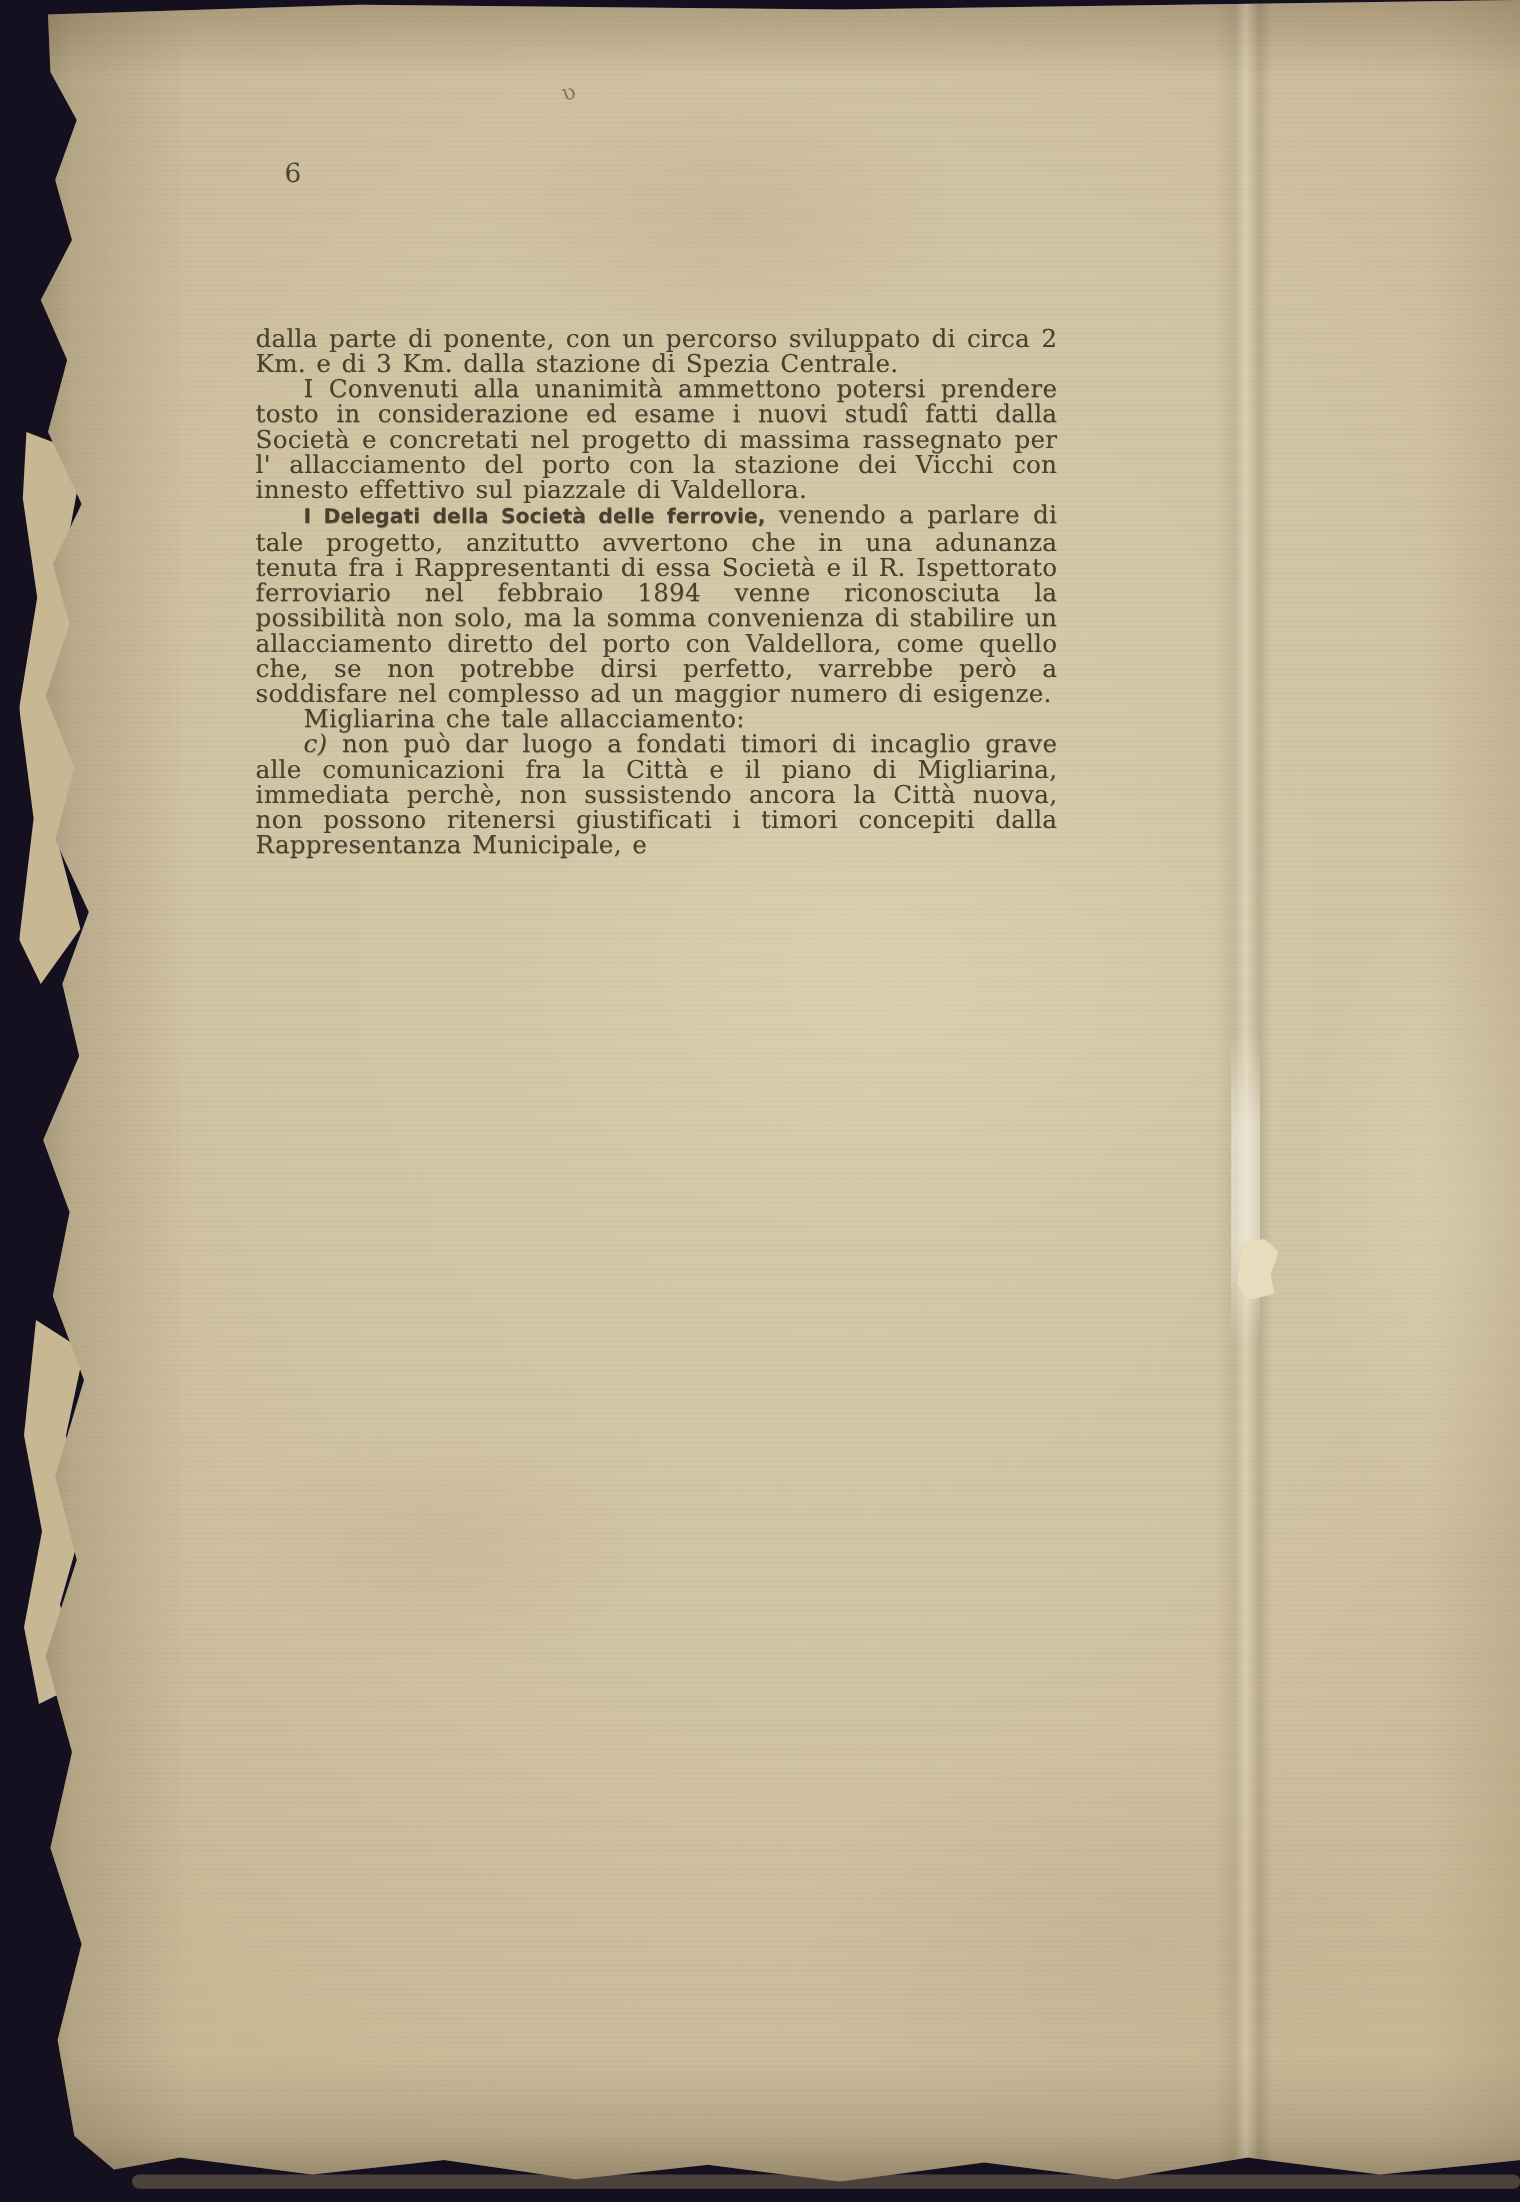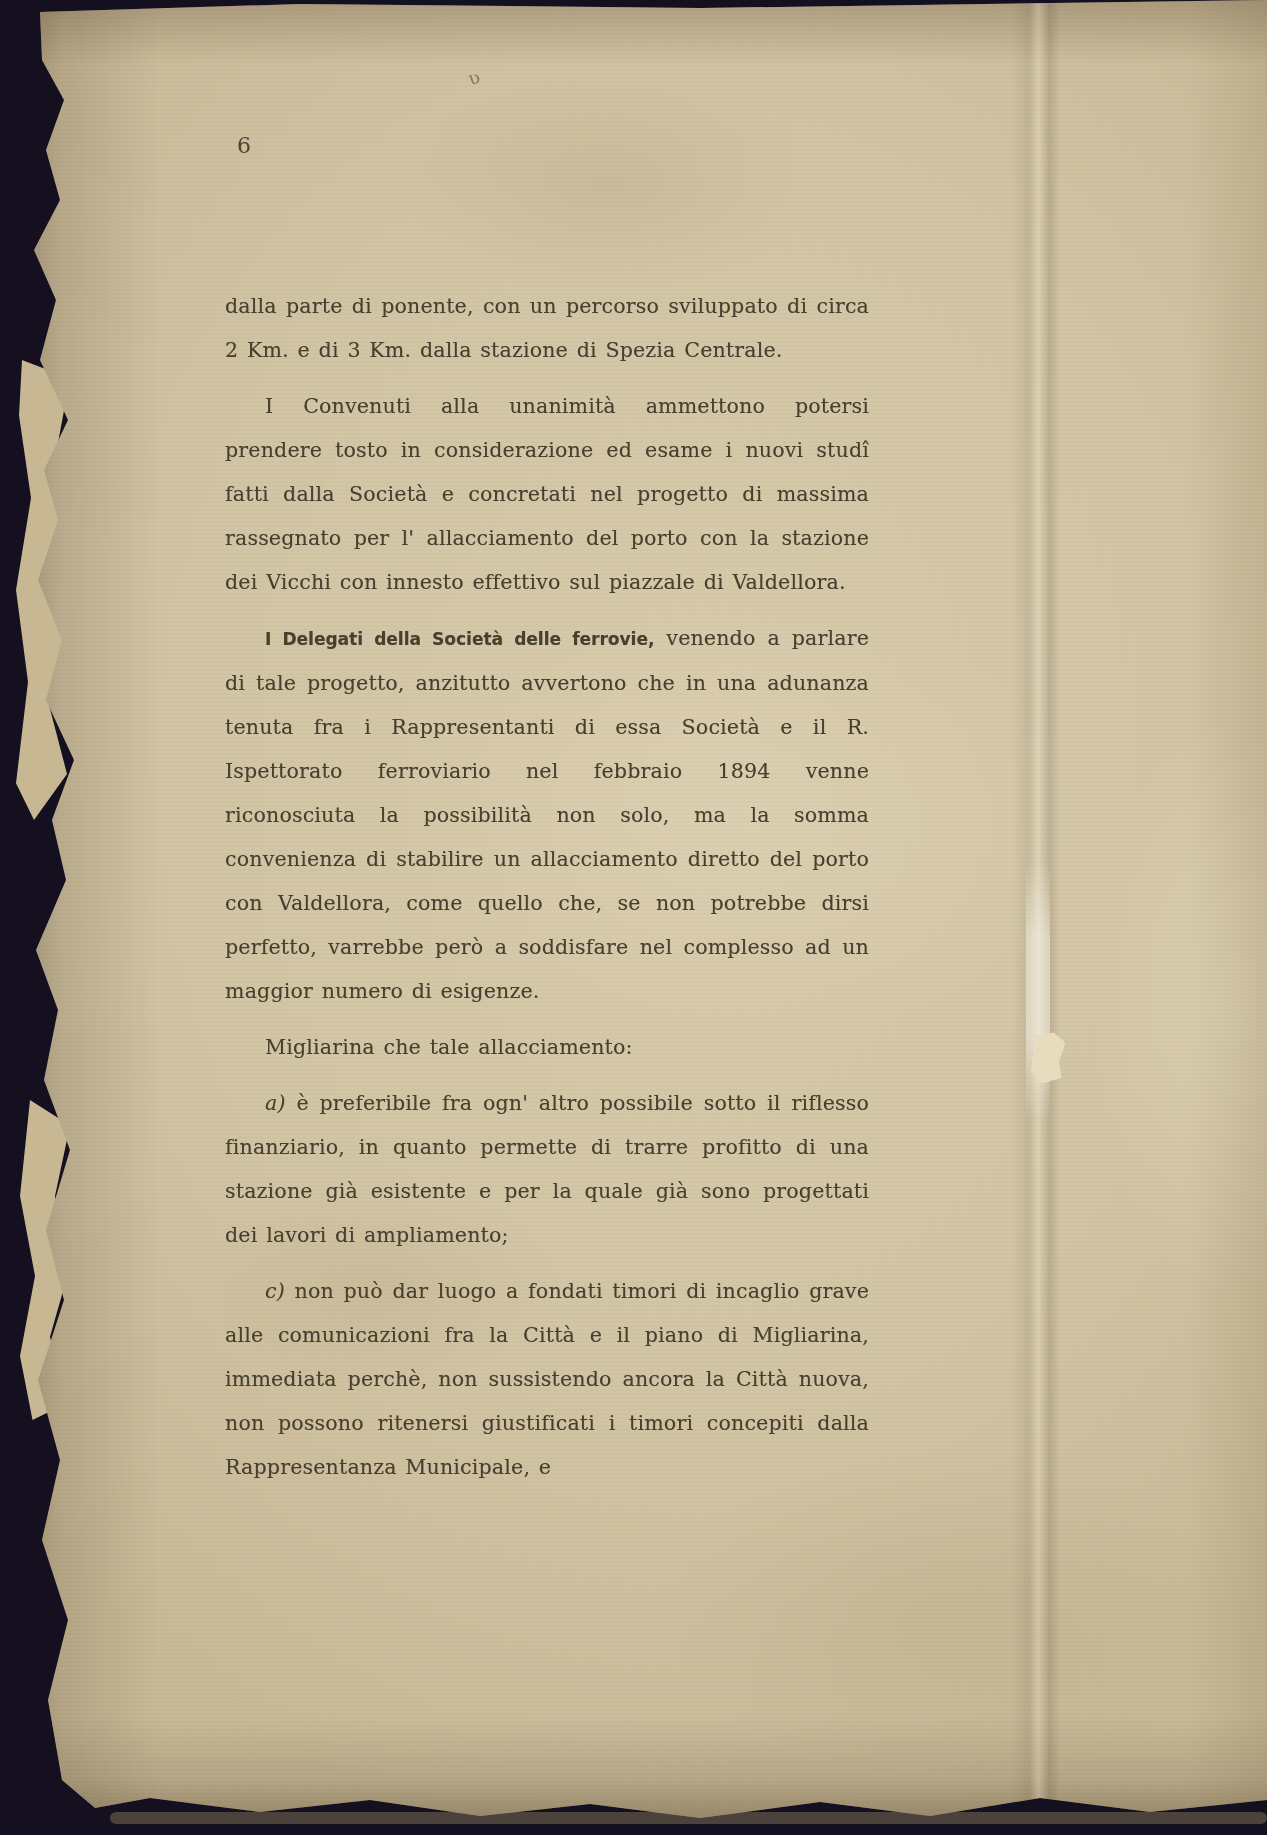--- a/index.html
+++ b/index.html
@@ -122,24 +122,24 @@
     position: absolute;
     left: 237px; top: 133px;
     font-size: 22px;
     color: #4b4334;
   }
   .text-block {
     position: absolute;
     left: 213px; top: 272px; width: 668px;
   }
   .para {
-    margin: 12px;
+    margin: 0;
     text-align: justify;
     font-size: 20.5px;
-    line-height: 44px;
+    line-height: 21px;
     color: #47402f;
     letter-spacing: 0.2px;
     word-spacing: 2px;
     text-shadow: 0.3px 0.3px 0 rgba(71,64,47,0.35);
   }
   .indent { text-indent: 40px; }
   .bold-lead {
     font-family: "DejaVu Sans", "Liberation Sans", sans-serif;
     font-weight: 700;
     font-size: 17px;
@@ -173,20 +173,19 @@
 
       <p class="para">dalla parte di ponente, con un percorso sviluppato di circa 2 Km. e di 3 Km. dalla stazione di Spezia Centrale.</p>
 
 
       <p class="para indent">I Convenuti alla unanimità ammettono potersi prendere tosto in considerazione ed esame i nuovi studî fatti dalla Società e concretati nel progetto di massima rassegnato per l' allacciamento del porto con la stazione dei Vicchi con innesto effettivo sul piazzale di Valdellora.</p>
 
       <p class="para indent"><span class="bold-lead">I Delegati della Società delle ferrovie,</span><span> venendo a parlare di tale progetto, anzitutto avvertono che in una adunanza tenuta fra i Rappresentanti di essa Società e il R. Ispettorato ferroviario nel febbraio 1894 venne riconosciuta la possibilità non solo, ma la somma convenienza di stabilire un allacciamento diretto del porto con Valdellora, come quello che, se non potrebbe dirsi perfetto, varrebbe però a soddisfare nel complesso ad un maggior numero di esigenze.</span></p>
 
       <p class="para indent">Migliarina che tale allacciamento:</p>
 
-      <p class="para indent"><span class="item-marker">a)</span><span> è preferibile fra ogn' altro possibile sotto il riflesso finanziario, in quanto permette di trarre profitto di una stazione già esistente e per la quale già sono progettati dei lavori di ampliamento;</span></p>
 
 
       <p class="para indent"><span class="item-marker">c)</span><span> non può dar luogo a fondati timori di incaglio grave alle comunicazioni fra la Città e il piano di Migliarina, immediata perchè, non sussistendo ancora la Città nuova, non possono ritenersi giustificati i timori concepiti dalla Rappresentanza Municipale, e</span></p>
 
     </div>
   </div>
 </div>
 
 </body></html>

